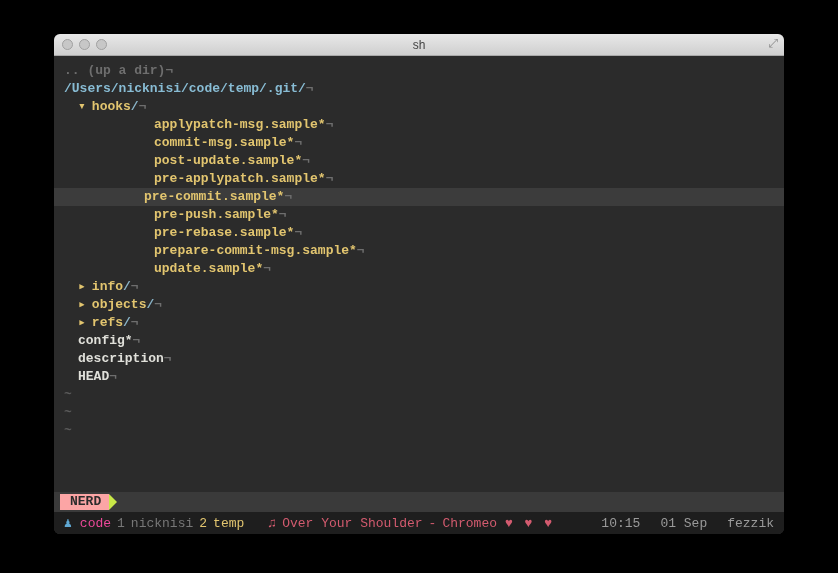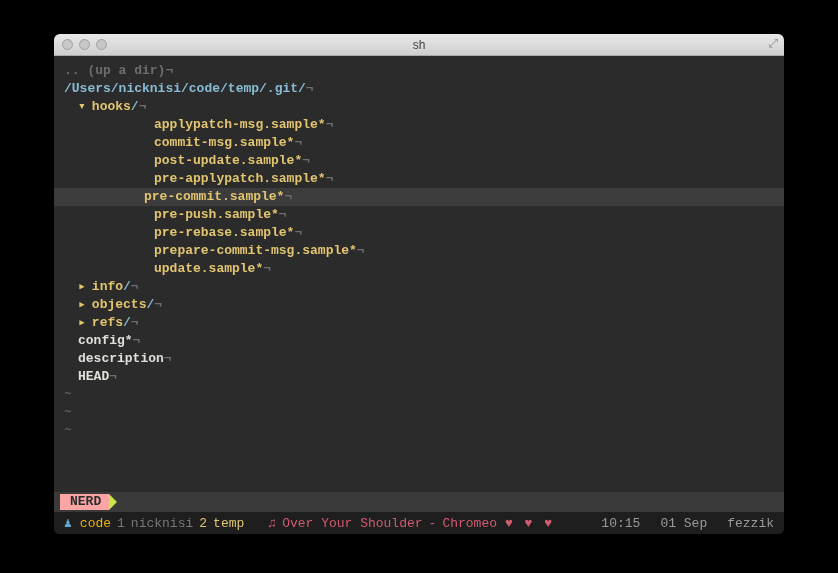--- a/index.html
+++ b/index.html
@@ -23,21 +23,21 @@
   .slash { color: #8ab5c9; }
   .eol   { color: #6e6e6e; }
   .ind1 { padding-left: 14px; }
   .ind2 { padding-left: 42px; }
   .tilde { color: #5a5a5a; }
   .statusbar { background: #3a3a3a; height: 20px; display: flex; align-items: center; }
   .nerd-pill { background: #fca5a5; color: #2b2b2b; font-weight: bold; padding: 2px 8px 2px 10px; margin-left: 6px; position: relative; height: 16px; line-height: 12px; display: inline-flex; align-items: center; }
   .nerd-pill::after { content: ""; position: absolute; right: -8px; top: 0; border-top: 8px solid transparent; border-bottom: 8px solid transparent; border-left: 8px solid #c8e847; }
   .bottombar { background: #1e1e1e; height: 22px; display: flex; align-items: center; padding: 0 10px; color: #777; gap: 6px; }
   .bottombar .user-icon { color: #5fa8d3; margin-right: 2px; }
-  .bottombar .tcyan { color: #eab308; }
+  .bottombar .tcyan { color: #ec4899; }
   .bottombar .tdim  { color: #777; }
   .bottombar .tylw  { color: #e2c56f; }
   .bottombar .music-icon { color: #d35b6f; margin-left: 18px; }
   .bottombar .tred  { color: #d35b6f; }
   .bottombar .hearts { color: #d35b6f; letter-spacing: 2px; margin-left: 2px; }
   .bottombar .spacer { flex: 1; }
   .bottombar .time, .bottombar .date, .bottombar .host { color: #9a9a9a; }
   .bottombar .gap { width: 8px; }
 </style>
 </head>

